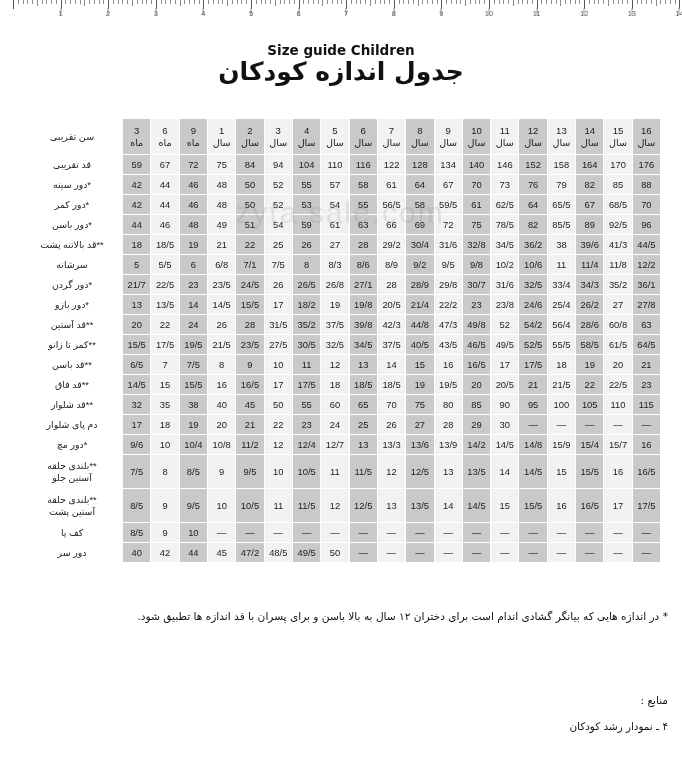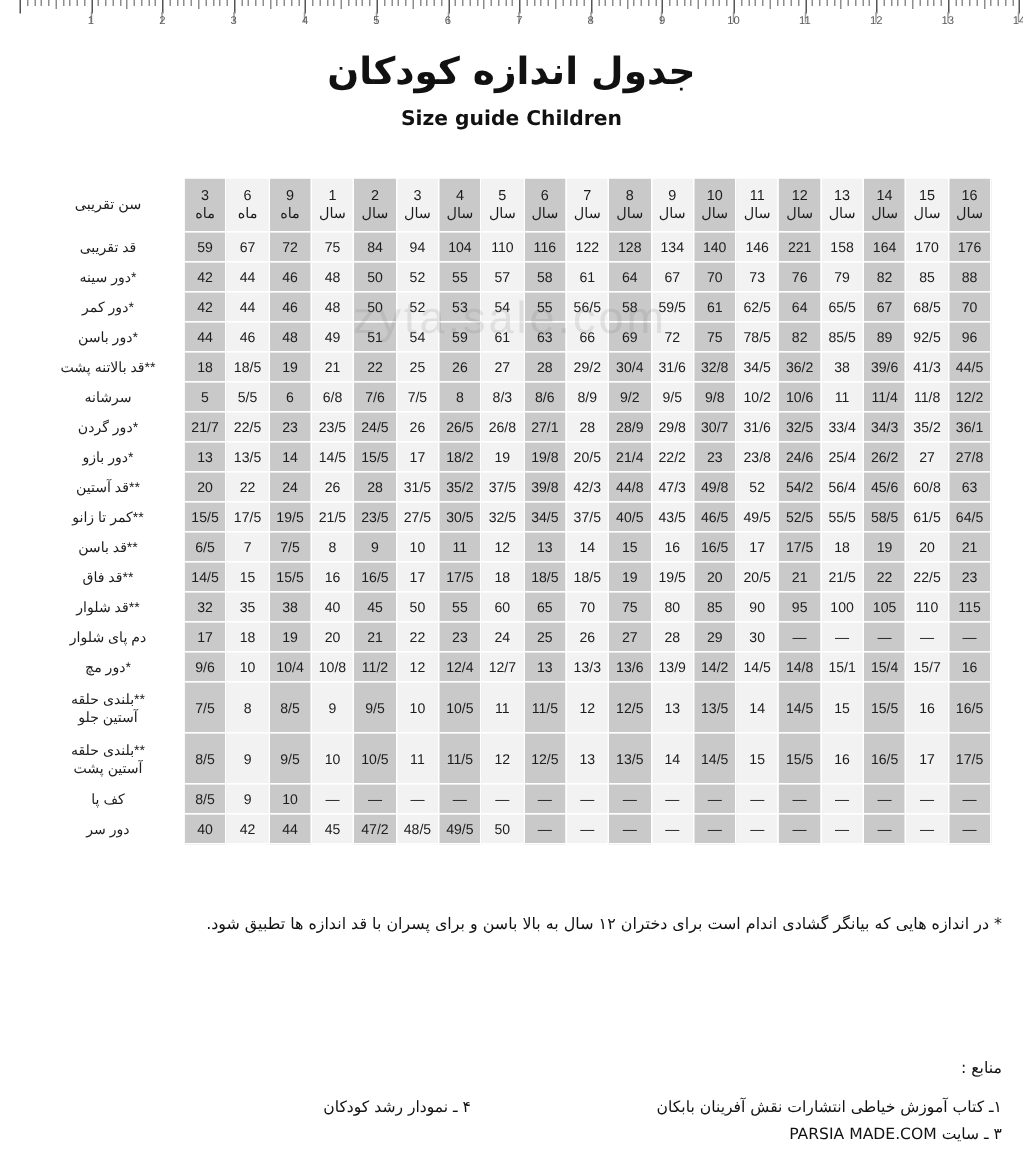--- a/index.html
+++ b/index.html
@@ -114,21 +114,20 @@
   #notes .head{font-size:10.5px;color:#111;margin-bottom:14px;}
   #notes .line{font-size:10.6px;color:#111;line-height:1.55;}
   #notes .line.l2{margin-top:2px;}
 
   #sources{
     position:absolute;top:694px;left:0;width:682px;
     direction:rtl;
     padding-left:14px;padding-right:14px;
     box-sizing:border-box;
     font-family:"DejaVu Sans",sans-serif;
-    margin-top:12px;
   }
   #sources .head{font-size:10.5px;color:#111;text-align:right;margin-bottom:12px;}
   #sources .cols{display:flex;justify-content:space-between;}
   #sources .col{font-size:10.4px;line-height:1.7;color:#111;text-align:right;}
   #sources .col.right{width:300px;}
   #sources .col.left{width:300px;}
 </style>
 </head>
 <body>
 
@@ -302,22 +301,22 @@
       <div class="maj" style="left: 584.2px;"></div>
       <div class="num" style="left: 584.2px;">12</div>
       <div class="maj" style="left: 631.8px;"></div>
       <div class="num" style="left: 631.8px;">13</div>
       <div class="maj" style="left: 679.4px;"></div>
       <div class="num" style="left: 679.4px;">14</div>
     </div>
 </div>
 
 <div id="title-wrap">
+  <div id="title-en">Size guide Children</div>
   <div id="title-fa">جدول اندازه کودکان</div>
-  <div id="title-en">Size guide Children</div>
 </div>
 
 <div id="table-wrap">
   <table class="sizes">
     <tbody id="table-body">
         <tr class="hdr">
           <td class="c sh">
             <span class="ln">16</span>
             <span class="ln">سال</span>
           </td>
@@ -393,21 +392,21 @@
             <span class="ln">3</span>
             <span class="ln">ماه</span>
           </td>
           <td class="lab">سن تقریبی</td>
         </tr>
         <tr>
           <td class="sh">176</td>
           <td class="lt">170</td>
           <td class="sh">164</td>
           <td class="lt">158</td>
-          <td class="sh">221</td>
+          <td class="sh">152</td>
           <td class="lt">146</td>
           <td class="sh">140</td>
           <td class="lt">134</td>
           <td class="sh">128</td>
           <td class="lt">122</td>
           <td class="sh">116</td>
           <td class="lt">110</td>
           <td class="sh">104</td>
           <td class="lt">94</td>
           <td class="sh">84</td>
@@ -513,21 +512,21 @@
           <td class="sh">10/6</td>
           <td class="lt">10/2</td>
           <td class="sh">9/8</td>
           <td class="lt">9/5</td>
           <td class="sh">9/2</td>
           <td class="lt">8/9</td>
           <td class="sh">8/6</td>
           <td class="lt">8/3</td>
           <td class="sh">8</td>
           <td class="lt">7/5</td>
-          <td class="sh">7/6</td>
+          <td class="sh">7/1</td>
           <td class="lt">6/8</td>
           <td class="sh">6</td>
           <td class="lt">5/5</td>
           <td class="sh">5</td>
           <td class="lab">سرشانه</td>
         </tr>
         <tr>
           <td class="sh">36/1</td>
           <td class="lt">35/2</td>
           <td class="sh">34/3</td>
@@ -567,21 +566,21 @@
           <td class="sh">15/5</td>
           <td class="lt">14/5</td>
           <td class="sh">14</td>
           <td class="lt">13/5</td>
           <td class="sh">13</td>
           <td class="lab">*دور بازو</td>
         </tr>
         <tr>
           <td class="sh">63</td>
           <td class="lt">60/8</td>
-          <td class="sh">45/6</td>
+          <td class="sh">28/6</td>
           <td class="lt">56/4</td>
           <td class="sh">54/2</td>
           <td class="lt">52</td>
           <td class="sh">49/8</td>
           <td class="lt">47/3</td>
           <td class="sh">44/8</td>
           <td class="lt">42/3</td>
           <td class="sh">39/8</td>
           <td class="lt">37/5</td>
           <td class="sh">35/2</td>
@@ -700,21 +699,21 @@
           <td class="lt">20</td>
           <td class="sh">19</td>
           <td class="lt">18</td>
           <td class="sh">17</td>
           <td class="lab">دم پای شلوار</td>
         </tr>
         <tr>
           <td class="sh">16</td>
           <td class="lt">15/7</td>
           <td class="sh">15/4</td>
-          <td class="lt">15/1</td>
+          <td class="lt">15/9</td>
           <td class="sh">14/8</td>
           <td class="lt">14/5</td>
           <td class="sh">14/2</td>
           <td class="lt">13/9</td>
           <td class="sh">13/6</td>
           <td class="lt">13/3</td>
           <td class="sh">13</td>
           <td class="lt">12/7</td>
           <td class="sh">12/4</td>
           <td class="lt">12</td>
@@ -825,21 +824,17 @@
 
 <div id="wm">zyta.sale.com</div>
 
 <div id="notes">
   <div class="line">* در اندازه هایی که بیانگر گشادی اندام است  برای دختران ۱۲ سال به بالا باسن و برای پسران با  قد اندازه ها تطبیق شود.</div>
 </div>
 
 <div id="sources">
   <div class="head">منابع :</div>
   <div class="cols">
-    <div class="col right" id="src-right">
-        <div>۱ـ کتاب آموزش خیاطی انتشارات نقش آفرینان بابکان</div>
-        <div>۳ ـ سایت PARSIA MADE.COM</div>
-      </div>
     <div class="col left" id="src-left">
         <div>۴ ـ نمودار رشد کودکان</div>
       </div>
   </div>
 </div>
 
 </body></html>

